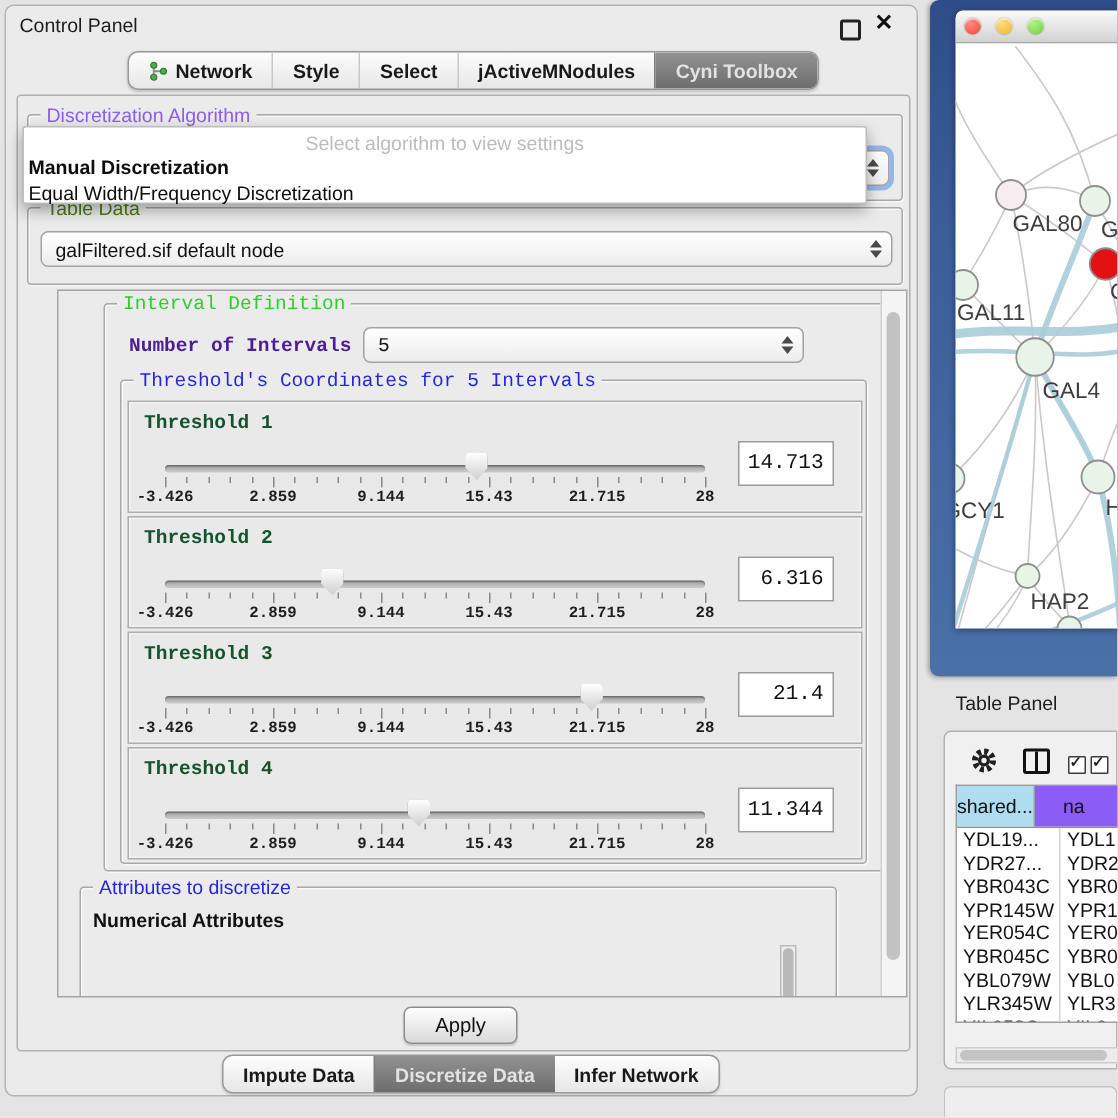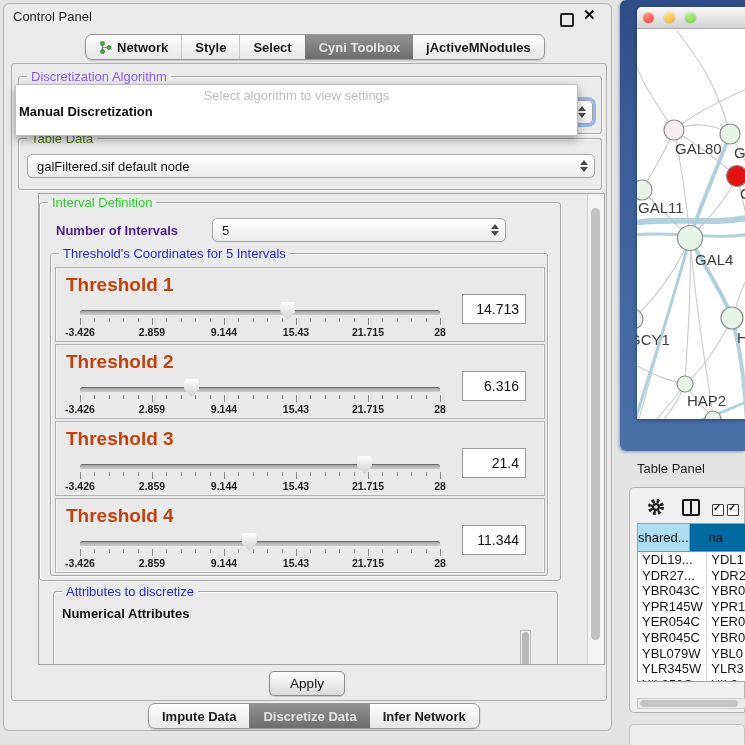--- a/index.html
+++ b/index.html
@@ -45,21 +45,21 @@
   .popup .opt{font-size:13px;color:#0d0d0d;padding:1px 3px;line-height:15px;}
   .popup .opt.bold{font-weight:700;}
   
   .scrollpane{position:absolute;left:26px;top:129px;width:567px;height:472px;border:1px solid #a5a5a5;
               background:#ebebeb;box-sizing:border-box;overflow:hidden;}
   .vscroll{position:absolute;right:0;top:0;width:16px;height:100%;background:#f4f4f4;border-left:1px solid #cfcfcf;}
   .vscroll .vthumb{position:absolute;left:3px;top:14px;width:9px;height:432px;background:#c2c2c2;border-radius:5px;}
   
   .tpanel{position:absolute;left:4px;width:490px;height:75px;background:#e9e9e9;border:1px solid #aeaeae;
           box-shadow:inset 0 0 0 1px #f2f2f2;box-sizing:border-box;}
-  .tlabel{position:absolute;left:10px;top:6px;font-size:19px;font-weight:700;color:#c2410c;}
+  .tlabel{position:absolute;left:10px;top:6px;font-size:13px;font-weight:700;color:#14532d;}
   .track{position:absolute;left:24px;top:42px;width:360px;height:5px;border-radius:3px;
          background:linear-gradient(#9d9d9d,#cdcdcd);box-shadow:inset 0 1px 1px rgba(0,0,0,.35);}
   .thumb{position:absolute;top:34px;width:15px;height:18px;background:linear-gradient(#ffffff,#cfcfcf);
          clip-path:polygon(10% 0,90% 0,100% 14%,100% 55%,50% 100%,0 55%,0 14%);
          filter:drop-shadow(0 0 1px #7d7d7d);}
   .scale{position:absolute;left:24px;top:49px;width:360px;height:24px;}
   .tick{position:absolute;top:1px;width:1px;height:4px;background:#8a8a8a;}
   .tick.major{height:7px;}
   .ticklab{position:absolute;top:9px;width:60px;text-align:center;font-size:10.5px;font-weight:700;color:#1e1e1e;}
   .valuebox{position:absolute;left:406px;top:26px;width:64px;height:30px;background:#fff;border:1px solid #9b9b9b;
@@ -94,21 +94,21 @@
   .tp-toolbar{position:absolute;left:0;top:0;width:100%;height:42px;}
   .gear{position:absolute;left:16px;top:9px;}
   .split-icon{position:absolute;left:52px;top:11px;width:18px;height:17px;border:2px solid #111;border-radius:2px;box-sizing:border-box;}
   .split-icon::after{content:"";position:absolute;left:6px;top:0;width:2px;height:13px;background:#111;}
   .cbx{position:absolute;top:16px;width:10px;height:10px;border:1.5px solid #3c3c3c;border-radius:1px;background:#fff;}
   .cbx::after{content:"✓";position:absolute;left:0px;top:-3px;font-size:10px;font-weight:700;color:#222;}
   .ttable{position:absolute;left:7px;top:35px;width:109px;height:159px;background:#fff;border:1px solid #9e9e9e;
           border-right:none;box-sizing:border-box;overflow:hidden;}
   .thead{display:flex;height:27px;border-bottom:1px solid #8f8f8f;font-size:13px;color:#111;}
   .thead .h1{width:79px;background:#aedcf0;border-right:1px solid #8fa6b0;display:flex;align-items:center;justify-content:center;}
-  .thead .h2{width:80px;background:#0369a1;display:flex;align-items:center;padding-left:19px;box-sizing:border-box;}
+  .thead .h2{width:80px;background:#8b5cf6;display:flex;align-items:center;padding-left:19px;box-sizing:border-box;}
   .trow{display:flex;height:15.6px;font-size:13px;color:#141414;}
   .trow .c1{width:79px;padding-left:4px;border-right:1px solid #d6d6d6;box-sizing:border-box;white-space:nowrap;overflow:hidden;}
   .trow .c2{width:40px;padding-left:4px;white-space:nowrap;overflow:hidden;}
   .hscroll{position:absolute;left:7px;top:210px;width:109px;height:11px;background:#ececec;border:1px solid #cdcdcd;box-sizing:border-box;}
   .hscroll .hthumb{position:absolute;left:2px;top:1px;width:98px;height:7px;background:#c4c4c4;border-radius:4px;}
   .bottom-strip{position:absolute;left:629px;top:724px;width:116px;height:21px;background:#eeeeee;
                 border:1px solid #c4c4c4;border-bottom:none;border-radius:5px 5px 0 0;box-sizing:border-box;}
 </style>
 </head>
 <body>
@@ -130,59 +130,60 @@
           <circle cx="10" cy="6.5" r="2" fill="#4cae4c" stroke="#2c7a2c" stroke-width=".8"></circle>
         </svg>
         <span>Network</span>
       </div>
       <div class="tab">
           <span>Style</span>
         </div>
       <div class="tab">
           <span>Select</span>
         </div>
+      <div class="tab">
+          <span>jActiveMNodules</span>
+        </div>
       <div class="tab sel">
           <span>Cyni Toolbox</span>
-        </div>
-      <div class="tab">
-          <span>jActiveMNodules</span>
         </div>
     </div>
 
     <div class="cp-body">
 
       <div class="group" style="left:6px;top:12px;width:584px;height:58px;">
         <span class="gtitle gray">Discretization Algorithm</span>
         <div class="combo focus" style="left:8px;top:23px;width:566px;">
           <span class="stepper">
               <span class="arr-up"></span>
               <span class="arr-dn"></span>
             </span>
         </div>
       </div>
 
       <div class="popup">
         <div class="prompt">Select algorithm to view settings</div>
         <div class="opt bold">Manual Discretization</div>
+        <div class="opt">Equal Width/Frequency Discretization</div>
       </div>
 
       <div class="group" style="left:6px;top:74px;width:584px;height:52px;">
         <span class="gtitle dark">Table Data</span>
         <div class="combo" style="left:8px;top:15px;width:568px;">
           <span>galFiltered.sif default node</span>
           <span class="stepper">
               <span class="arr-up"></span>
               <span class="arr-dn"></span>
             </span>
         </div>
       </div>
 
       <div class="scrollpane">
 
-        <div class="group" style="left:0;top:8px;width:522px;height:379px;">
+        <div class="group" style="left:30px;top:8px;width:522px;height:379px;font-family:Liberation Mono, monospace;">
           <span class="gtitle green">Interval Definition</span>
           <span style="position:absolute;left:16px;top:20px;font-size:13px;font-weight:700;color:#4c1d95;">Number of Intervals</span>
           <div class="combo" style="left:172px;top:15px;width:294px;">
             <span>5</span>
             <span class="stepper">
                 <span class="arr-up"></span>
                 <span class="arr-dn"></span>
               </span>
           </div>
 

